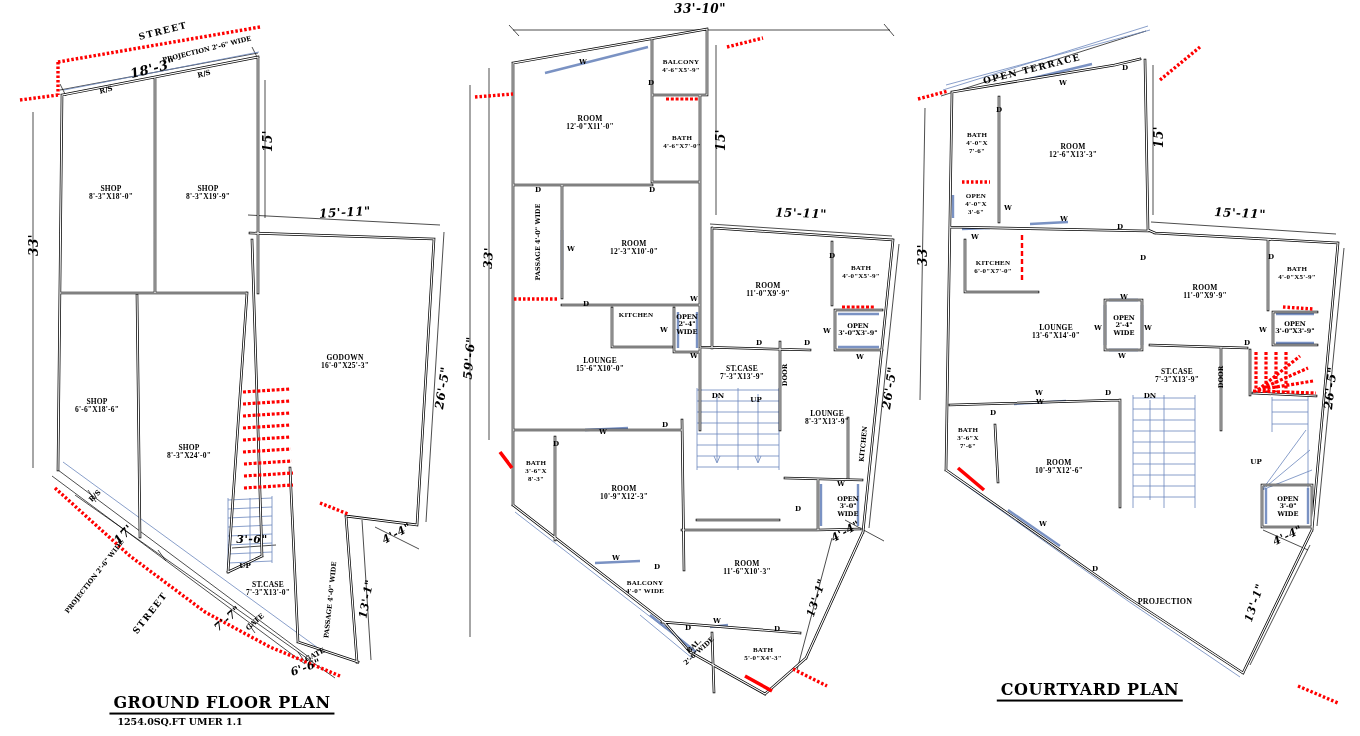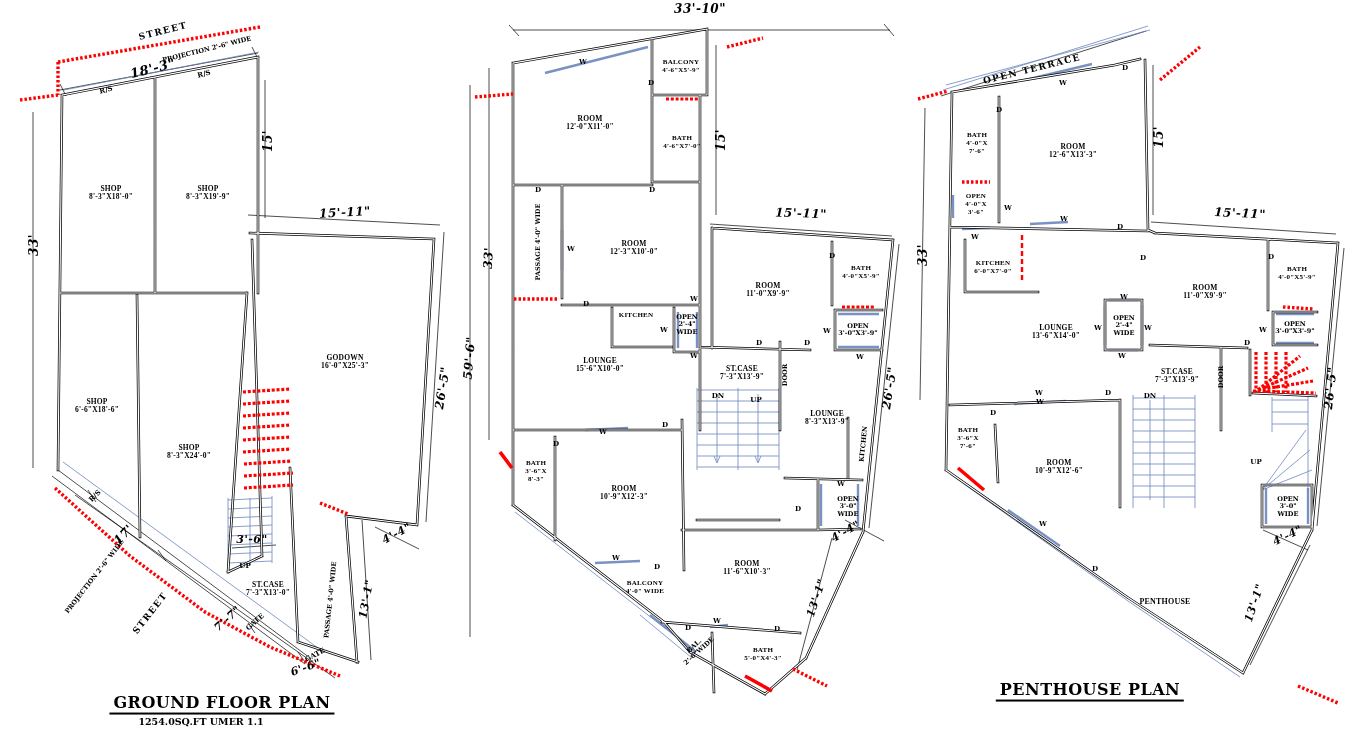--- a/index.html
+++ b/index.html
@@ -8,21 +8,21 @@
   #plan-svg{position:absolute;left:0;top:0;}
   #label-layer{position:absolute;left:0;top:0;width:1360px;height:736px;}
   .lbl{position:absolute;text-align:center;line-height:1.12;white-space:nowrap;color:#000;
        font-family:"DejaVu Serif",serif;font-weight:bold;transform:translate(-50%,-50%);}
   .room{font-size:7.5px;letter-spacing:.2px;font-family:Liberation Serif, serif;}
   .small{font-size:6.5px;}
   .tag{font-size:7px;}
   .dim{font-size:12px;font-style:italic;letter-spacing:.5px;}
   .street{font-size:9px;letter-spacing:1.5px;}
   .title{font-size:16px;letter-spacing:.5px;border-bottom:2px solid #000;padding:0 4px 1px;}
-  .subtitle{font-size:9.5px;margin-left:21px;}
+  .subtitle{font-size:9.5px;}
   
   .wall-o{stroke:#000;stroke-width:2.6;fill:none;stroke-linecap:square;}
   .wall-i{stroke:#fff;stroke-width:1.1;fill:none;stroke-linecap:square;}
   .thin{stroke:#000;stroke-width:0.7;fill:none;}
   .bluet{stroke:#6b86bd;stroke-width:0.8;fill:none;}
   .glaz{stroke:#6b86bd;stroke-width:2.4;fill:none;opacity:.9;}
   .reddash{stroke:#f00;stroke-width:3.4;fill:none;stroke-dasharray:2.5,2;}
   .redhatch{stroke:#f00;stroke-width:3.2;fill:none;stroke-dasharray:3,1.8;}
   .redsolid{stroke:#f00;stroke-width:3.6;fill:none;}
   .reddot{stroke:#f00;stroke-width:2.4;fill:none;stroke-dasharray:5,3;}
@@ -435,27 +435,27 @@
       <div class="lbl tag" style="left: 1150px; top: 396px; transform: translate(-50%, -50%) rotate(0deg);">
         <div>DN</div>
       </div>
       <div class="lbl dim" style="left: 1288px; top: 536px; font-size: 11px; transform: translate(-50%, -50%) rotate(-26deg);">
         <div>4'-4"</div>
       </div>
       <div class="lbl dim" style="left: 1255px; top: 603px; font-size: 11px; transform: translate(-50%, -50%) rotate(-72deg);">
         <div>13'-1"</div>
       </div>
       <div class="lbl room" style="left: 1165px; top: 602px; font-size: 8px; transform: translate(-50%, -50%) rotate(0deg);">
-        <div>PENTHOUSE</div>
+        <div>PROJECTION</div>
       </div>
       <div class="lbl dim" style="left: 924px; top: 255px; transform: translate(-50%, -50%) rotate(-90deg);">
         <div>33'</div>
       </div>
       <div class="lbl title" style="left: 1090px; top: 691px; transform: translate(-50%, -50%) rotate(0deg);">
-        <div>PENTHOUSE PLAN</div>
+        <div>COURTYARD PLAN</div>
       </div>
       <div class="lbl tag" style="left: 1063px; top: 83px; transform: translate(-50%, -50%) rotate(0deg);">
         <div>W</div>
       </div>
       <div class="lbl tag" style="left: 1125px; top: 68px; transform: translate(-50%, -50%) rotate(0deg);">
         <div>D</div>
       </div>
       <div class="lbl tag" style="left: 999px; top: 110px; transform: translate(-50%, -50%) rotate(0deg);">
         <div>D</div>
       </div>

